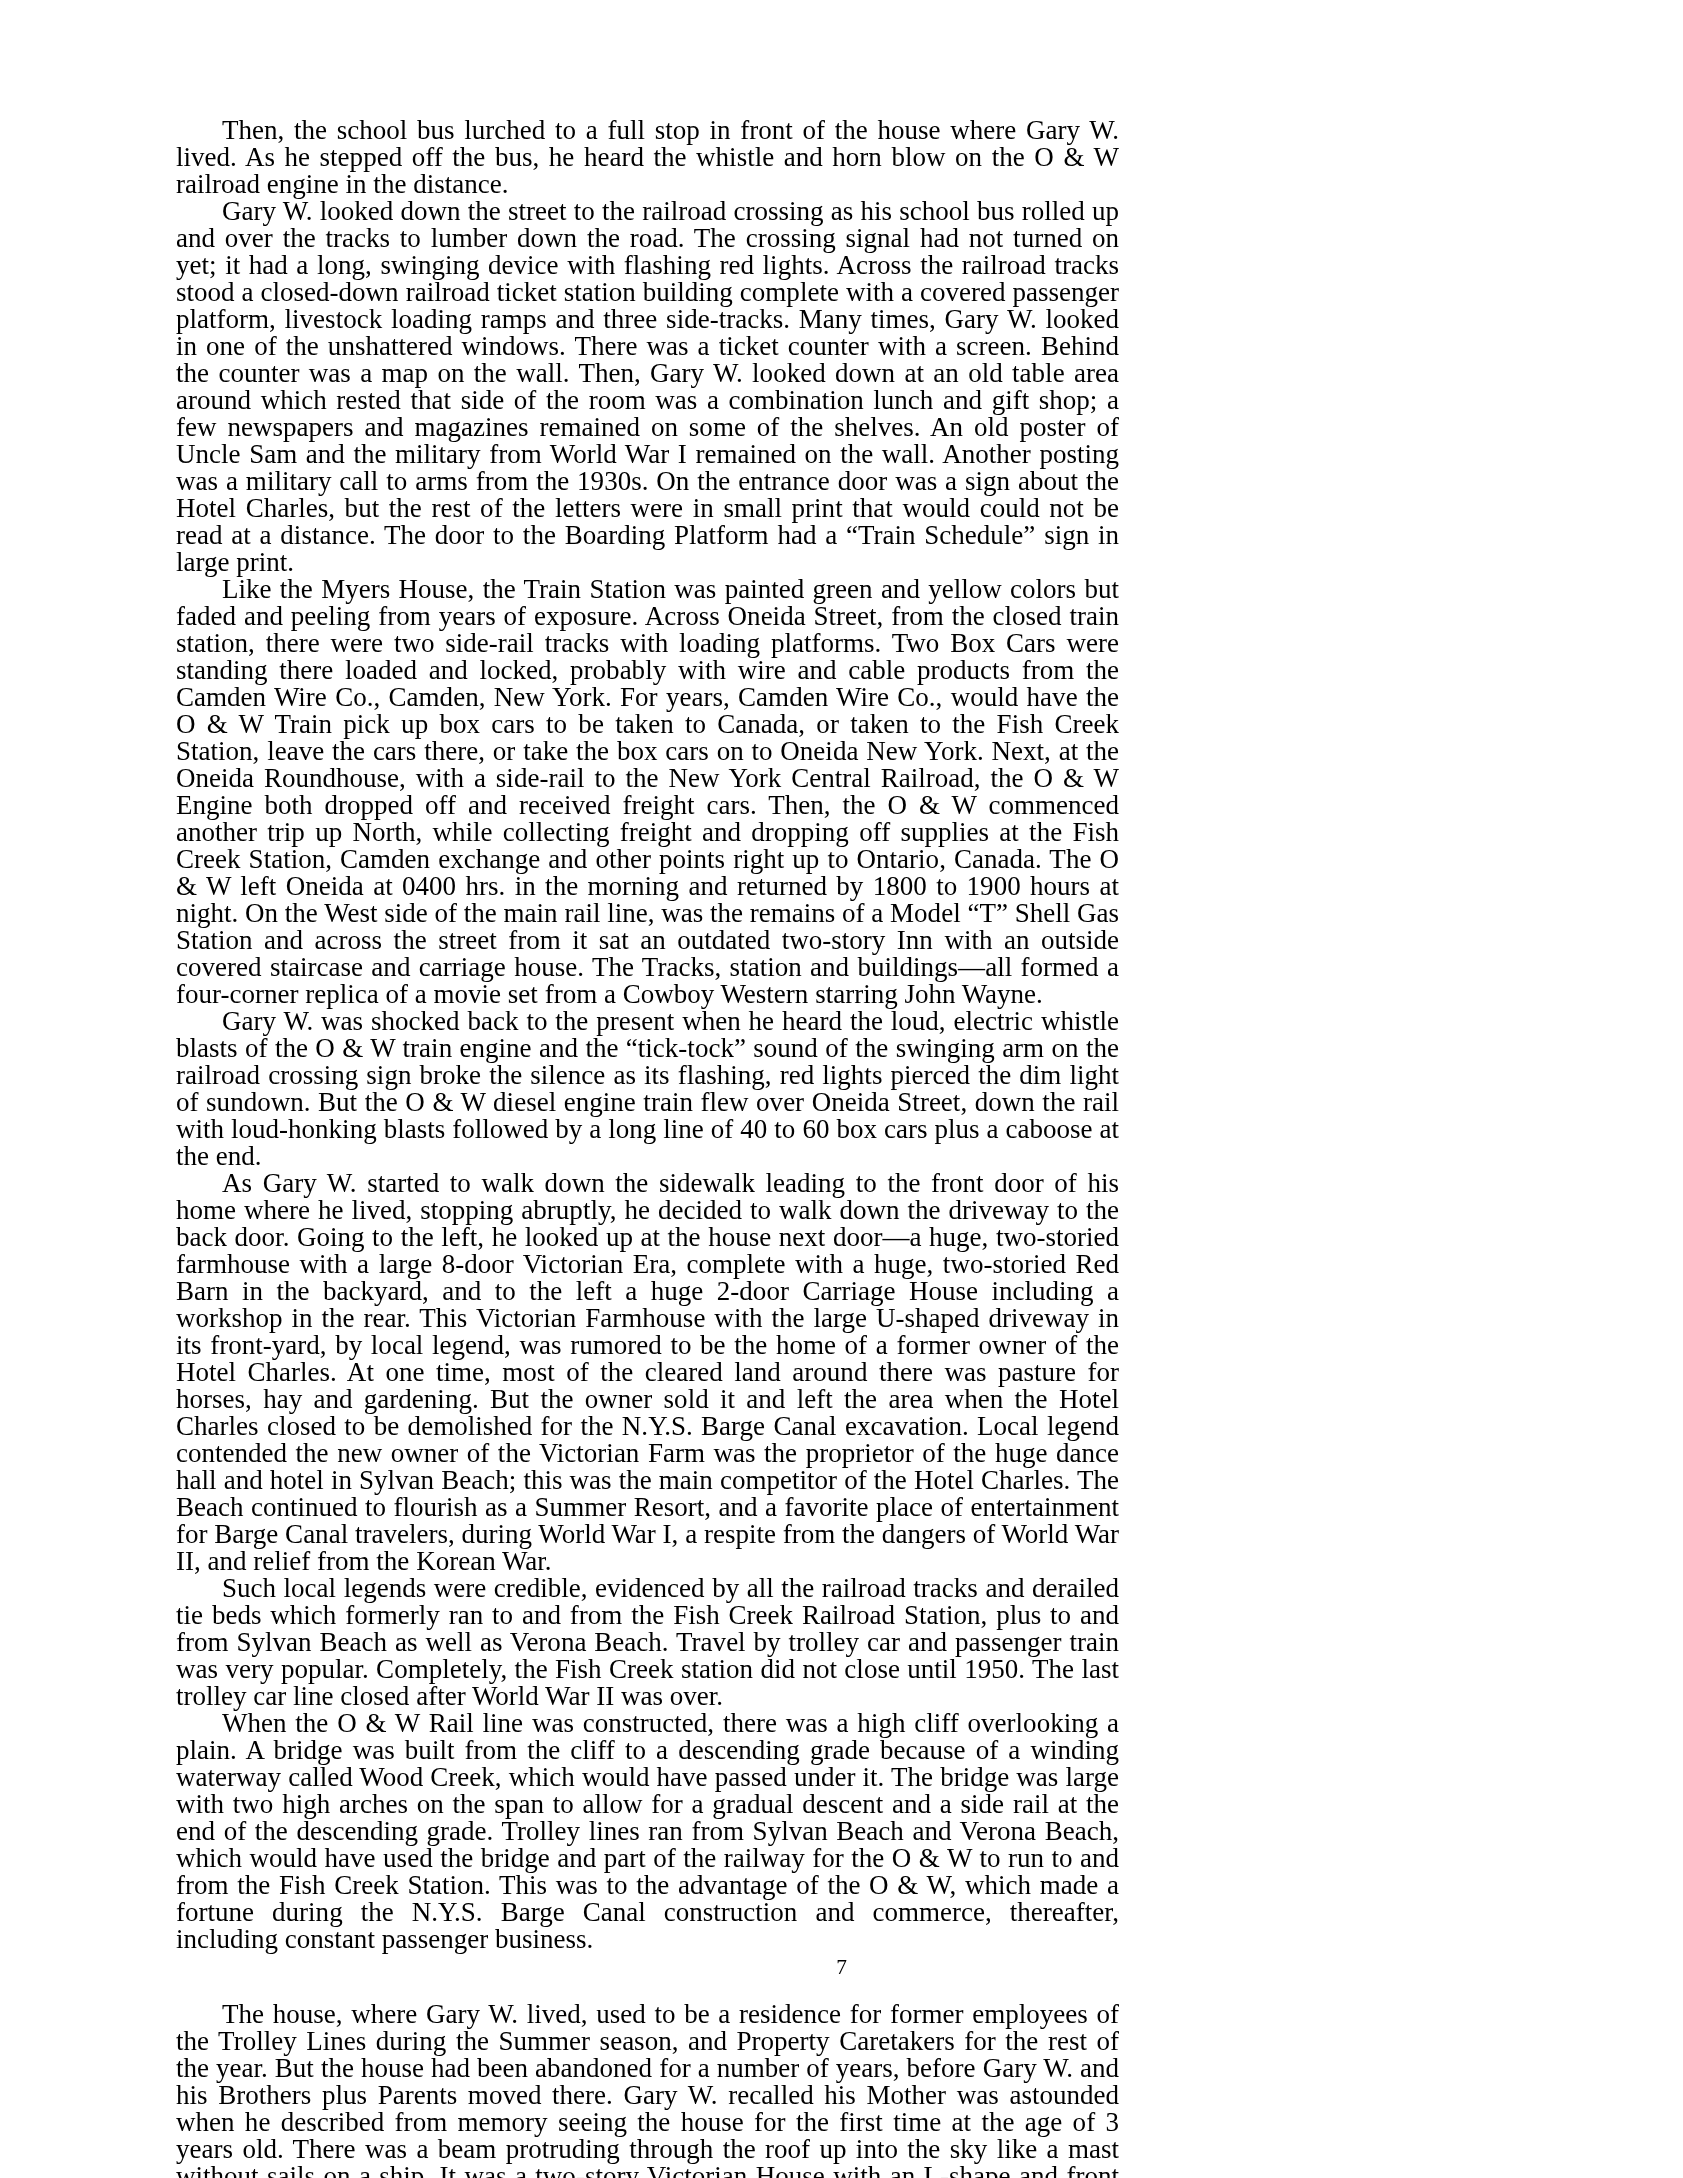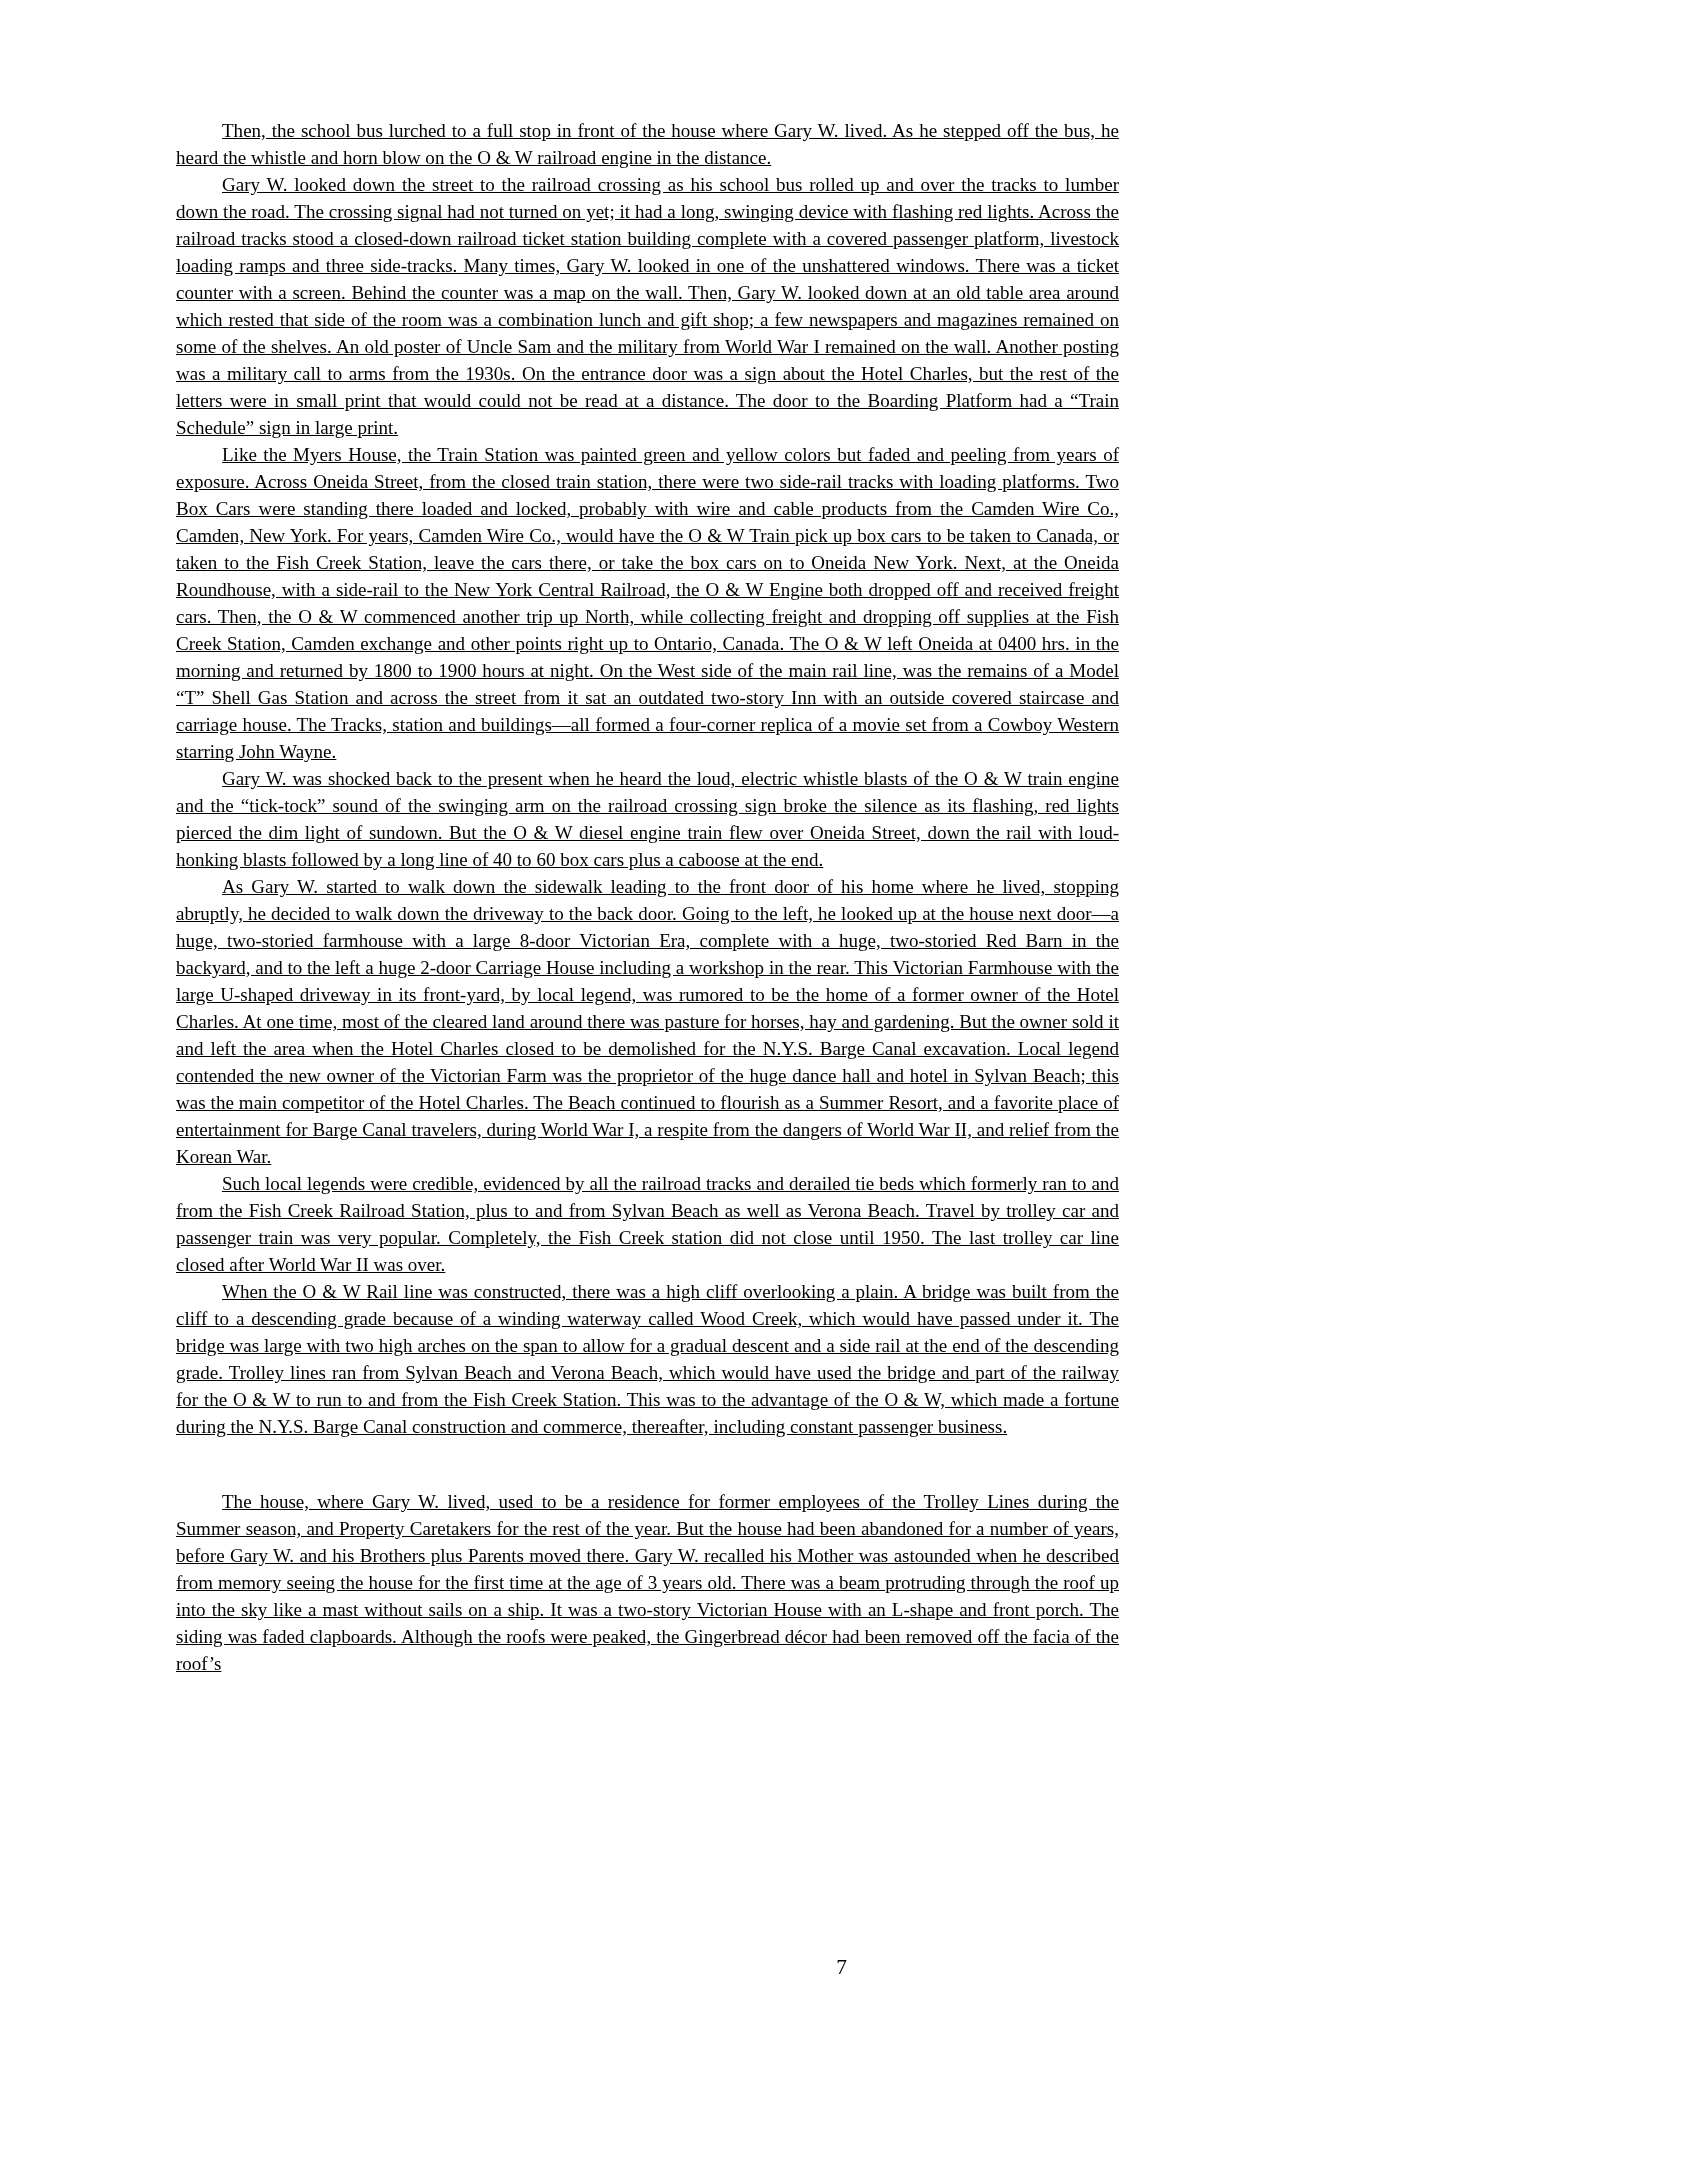--- a/index.html
+++ b/index.html
@@ -30,26 +30,25 @@
     top: 117px;
     width: 943px;
   }
 
   p.para {
     margin: 0;
     padding: 0;
     text-align: justify;
     text-justify: inter-word;
     text-indent: 46px;
-    font-size: 19px;
+    font-size: 27px;
     line-height: 27px;
     letter-spacing: 0.01px;
     word-spacing: 0px;
     hyphens: none;
-    text-decoration: underline;
   }
 
   p.para:last-of-type {
     text-align: justify;
     margin-top: 48px;
   }
 
   .page-number {
     position: absolute;
     left: 0;

